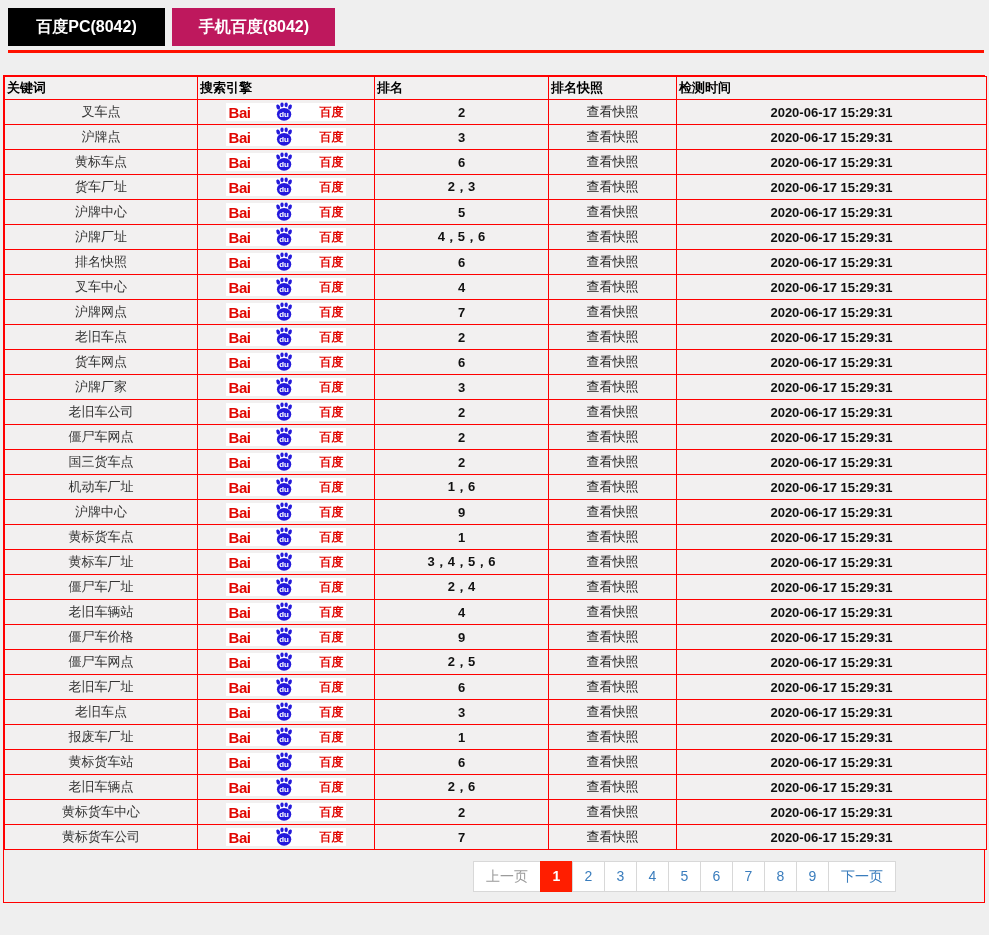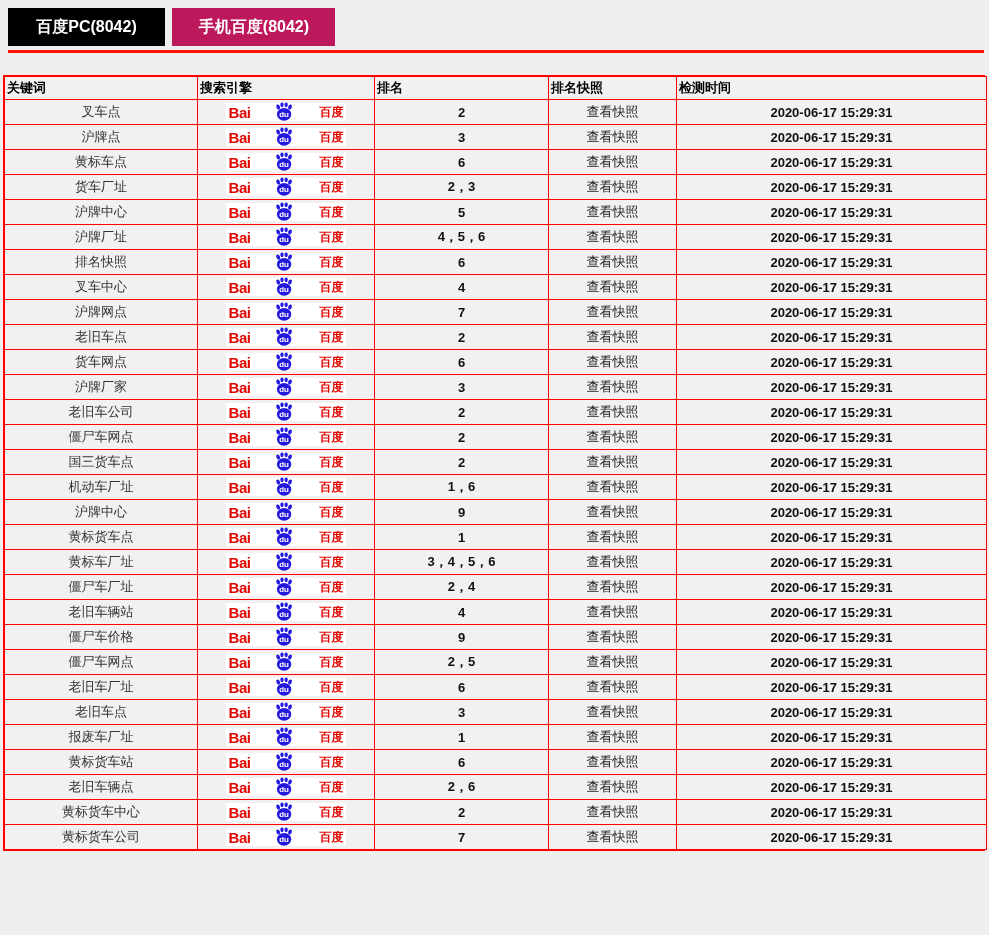--- a/index.html
+++ b/index.html
@@ -775,13 +775,18 @@
     </td>
     <td class="rank">7</td>
     <td class="snap">
       <span>查看快照</span>
     </td>
     <td class="time">2020-06-17 15:29:31</td>
   </tr>
 </tbody>
   </table>
 
+  <div class="pager-band">
+    <span class="pg prev">上一页</span>
+    <span id="page-buttons"><span class="pg num active">1</span><span class="pg num">2</span><span class="pg num">3</span><span class="pg num">4</span><span class="pg num">5</span><span class="pg num">6</span><span class="pg num">7</span><span class="pg num">8</span><span class="pg num">9</span></span>
+    <span class="pg next">下一页</span>
+  </div>
 </div>
 
 </body></html>

